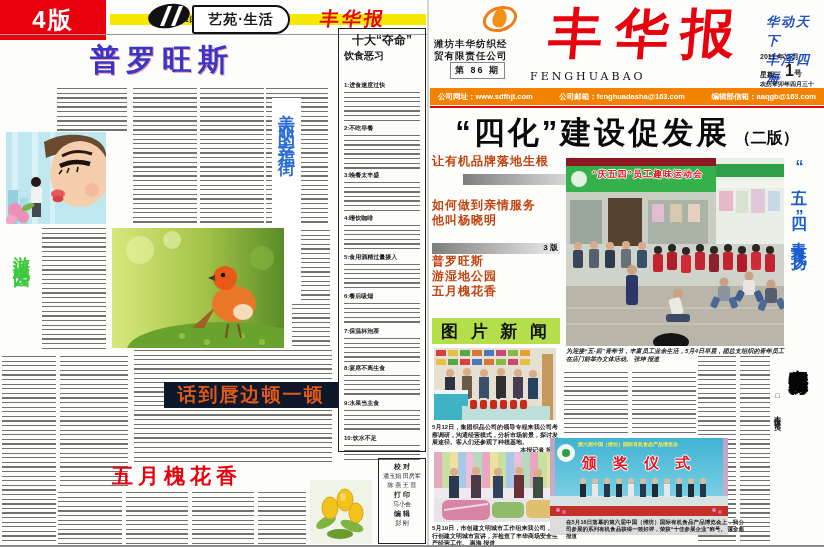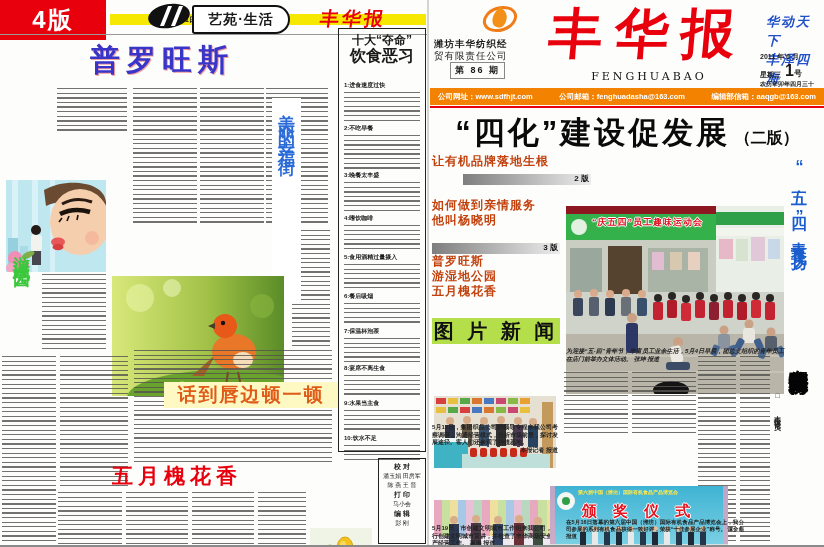--- a/index.html
+++ b/index.html
@@ -3,21 +3,21 @@
 <meta charset="utf-8">
 <style>
   html,body{margin:0;padding:0;background:#ffffff;}
   #paper{position:relative;width:824px;height:547px;background:#fdfdfc;overflow:hidden;
          font-family:"Liberation Sans","DejaVu Sans",sans-serif;color:#1a1a1a;}
   .abs{position:absolute;}
   
   .tx{background-image:repeating-linear-gradient(to bottom,#55534f 0,#55534f 1.3px,rgba(0,0,0,0) 1.3px,rgba(0,0,0,0) 4.6px);opacity:.82;}
   .vert{writing-mode:vertical-rl;text-orientation:upright;}
   .serif{font-family:"DejaVu Serif","Liberation Serif",serif;}
-  .photo{position:absolute;overflow:hidden;background:#ddd;margin-top:48px;}
+  .photo{position:absolute;overflow:hidden;background:#ddd;}
   .photo svg{display:block;}
   .cap{font-size:6px;line-height:7.5px;color:#222;font-weight:bold;text-align:justify;}
   .byline{text-align:right;font-weight:bold;}
   .outline-w{text-shadow:-1px 0 #fff,1px 0 #fff,0 -1px #fff,0 1px #fff;}
   .idx-bar{background:linear-gradient(to right,#7e7e7e,#ededed);height:11px;position:relative;}
   .idx-bar span{position:absolute;right:2px;top:-1px;font-size:8px;font-weight:bold;color:#111;}
   .idx-title{font-size:12px;font-weight:bold;line-height:15px;color:#c2410c;letter-spacing:1px;}
 </style>
 </head>
 <body>
@@ -110,21 +110,21 @@
         <polygon points="96,50 103,47 103,53" fill="#4a3a28"></polygon>
         <circle cx="111" cy="47" r="2.2" fill="#161310"></circle>
       </svg>
     </div>
 
     <div class="abs tx" style="left:2px;top:356px;width:54px;height:188px;"></div>
     <div class="abs tx" style="left:60px;top:356px;width:68px;height:130px;"></div>
     <div class="abs tx" style="left:134px;top:350px;width:198px;height:100px;"></div>
     <div class="abs tx" style="left:134px;top:452px;width:198px;height:10px;"></div>
 
-    <div class="abs" style="left:164px;top:382px;width:174px;height:26px;background:#fef9c3;display:flex;align-items:center;justify-content:center;">
+    <div class="abs" style="left:164px;top:382px;width:174px;height:26px;background:#0f172a;display:flex;align-items:center;justify-content:center;">
       <span style="font-size:19px;font-weight:bold;color:#e05a18;letter-spacing:2px;">话到唇边顿一顿</span>
     </div>
 
     <div class="abs" style="left:112px;top:462px;font-size:21px;font-weight:bold;color:#e8000d;letter-spacing:5px;">五月槐花香</div>
 
     <div class="abs tx" style="left:58px;top:492px;width:64px;height:52px;"></div>
     <div class="abs tx" style="left:126px;top:492px;width:62px;height:52px;"></div>
     <div class="abs tx" style="left:192px;top:492px;width:62px;height:52px;"></div>
     <div class="abs tx" style="left:258px;top:492px;width:48px;height:52px;"></div>
 
@@ -136,21 +136,21 @@
         <ellipse cx="30" cy="54" rx="13" ry="5" fill="#6a9a30"></ellipse>
         <ellipse cx="20" cy="28" rx="8" ry="11" fill="#f3c21d" stroke="#d9a512"></ellipse>
         <ellipse cx="35" cy="20" rx="8" ry="11" fill="#f3c21d" stroke="#d9a512"></ellipse>
         <ellipse cx="46" cy="33" rx="7" ry="10" fill="#f3c21d" stroke="#d9a512"></ellipse>
         <ellipse cx="33" cy="17" rx="3" ry="4" fill="#f9da5e"></ellipse>
       </svg>
     </div>
 
     <div class="abs" style="left:338px;top:28px;width:88px;height:424px;border:1.5px solid #222;box-sizing:border-box;padding:4px 5px;">
       <div style="font-size:12px;font-weight:bold;text-align:center;line-height:15px;">十大“夺命”</div>
-      <div style="font-size:16px;font-weight:bold;text-align:center;line-height:15px;margin-bottom:18px;">饮食恶习</div>
+      <div style="font-size:10px;font-weight:bold;line-height:15px;margin-bottom:18px;">饮食恶习</div>
       <div style="font-size:6px;font-weight:bold;margin-top:2px;">1:进食速度过快</div>
       <div class="tx" style="height:30px;margin:2px 0;"></div>
       <div style="font-size:6px;font-weight:bold;">2:不吃早餐</div>
       <div class="tx" style="height:34px;margin:2px 0;"></div>
       <div style="font-size:6px;font-weight:bold;">3:晚餐太丰盛</div>
       <div class="tx" style="height:30px;margin:2px 0;"></div>
       <div style="font-size:6px;font-weight:bold;">4:嗜饮咖啡</div>
       <div class="tx" style="height:26px;margin:2px 0;"></div>
       <div style="font-size:6px;font-weight:bold;">5:食用酒精过量摄入</div>
       <div class="tx" style="height:26px;margin:2px 0;"></div>
@@ -182,26 +182,26 @@
   <div class="abs" style="left:430px;top:0;width:394px;height:547px;">
 
     <span class="abs" style="left:52px;top:2px;">
       <svg width="36" height="34" viewBox="0 0 36 34">
         <ellipse cx="18" cy="17" rx="16" ry="11" fill="none" stroke="#f07d18" stroke-width="3" transform="rotate(-18 18 17)"></ellipse>
         <path d="M18,5 C25,9 27,16 22,23 C19,27 13,26 11,22 C9,17 12,10 18,5 Z" fill="#f29018"></path>
       </svg>
     </span>
     <div class="abs" style="left:4px;top:38px;width:92px;">
       <div style="font-size:9.5px;font-weight:bold;letter-spacing:1px;line-height:12px;">潍坊丰华纺织经</div>
-      <div style="font-size:9.5px;font-weight:normal;letter-spacing:1px;line-height:12px;">贸有限责任公司</div>
+      <div style="font-size:9.5px;font-weight:bold;letter-spacing:1px;line-height:12px;">贸有限责任公司</div>
     </div>
     <div class="abs" style="left:20px;top:62px;font-size:9px;font-weight:bold;letter-spacing:2px;border:1px solid #888;padding:1px 4px;">第 86 期</div>
 
     <div class="abs serif" style="left:96px;top:-4px;width:244px;text-align:center;font-size:54px;font-weight:bold;color:#e8000d;letter-spacing:12px;transform:skewX(-5deg);line-height:74px;">丰华报</div>
-    <div class="abs serif" style="left:100px;top:70px;width:238px;display:flex;justify-content:center;font-size:11px;letter-spacing:3px;color:#111;">
+    <div class="abs serif" style="left:100px;top:70px;width:238px;display:flex;justify-content:flex-start;font-size:11px;letter-spacing:3px;color:#111;">
       <span>FENG</span>
       <span>HUA</span>
       <span>BAO</span>
     </div>
 
     <div class="abs serif" style="left:336px;top:12px;width:58px;color:#2050c8;font-weight:bold;font-style:italic;">
       <div style="font-size:13px;line-height:19px;letter-spacing:2px;">华动天下</div>
       <div style="font-size:13px;line-height:19px;letter-spacing:2px;">丰泽四海</div>
     </div>
     <div class="abs" style="left:330px;top:52px;width:64px;">
@@ -238,21 +238,21 @@
       </div>
     <div class="abs idx-title" style="left:2px;top:254px;">
       <div>普罗旺斯</div>
       <div>游湿地公园</div>
       <div>五月槐花香</div>
     </div>
     <div class="abs idx-bar" style="left:2px;top:302px;width:128px;">
         <span>4 版</span>
       </div>
     <div class="abs" style="left:2px;top:318px;width:128px;height:26px;background:#b4de4a;display:flex;align-items:center;justify-content:center;">
-      <span style="font-size:20px;font-weight:bold;letter-spacing:4px;color:#101010;">图 片 新 闻</span>
+      <span style="font-size:17px;font-weight:bold;letter-spacing:4px;color:#101010;">图 片 新 闻</span>
     </div>
 
     <div class="photo" style="left:4px;top:348px;width:122px;height:72px;">
       <svg width="122" height="72" viewBox="0 0 122 72">
         <rect width="122" height="72" fill="#e6e0d2"></rect>
         <g>
           <rect x="2" y="2" width="10" height="6" fill="#d84040"></rect>
             <rect x="14" y="2" width="10" height="6" fill="#e8c040"></rect>
           <rect x="26" y="2" width="10" height="6" fill="#58a848"></rect>
             <rect x="38" y="2" width="10" height="6" fill="#d87830"></rect>

